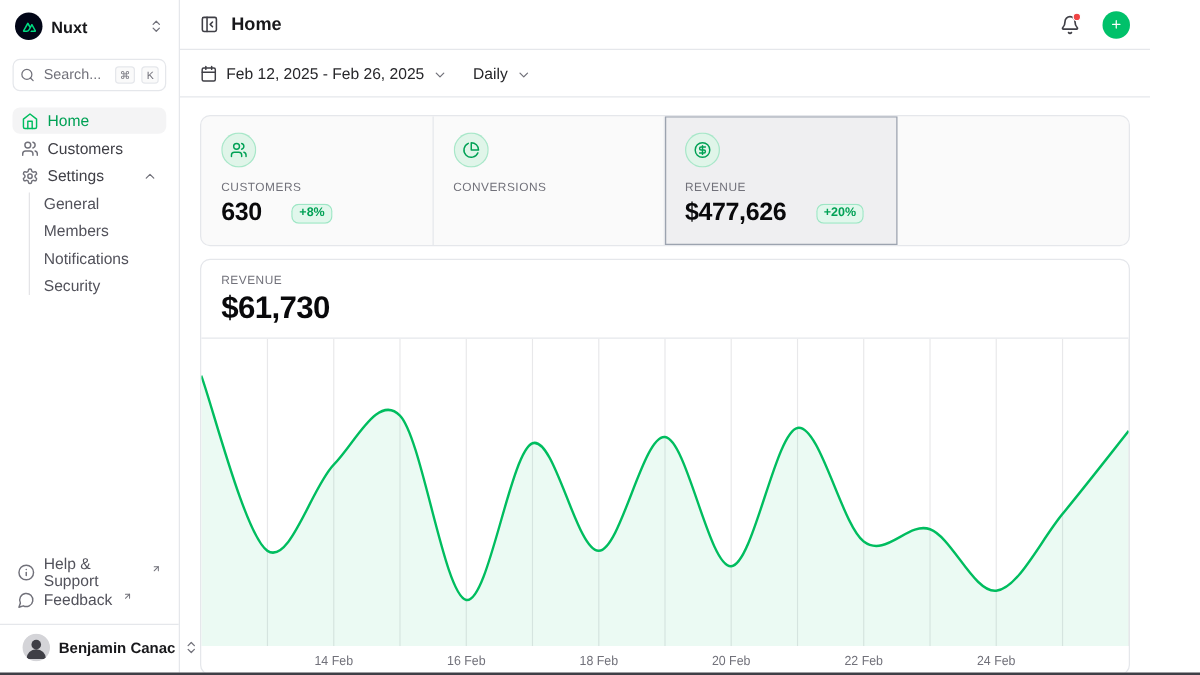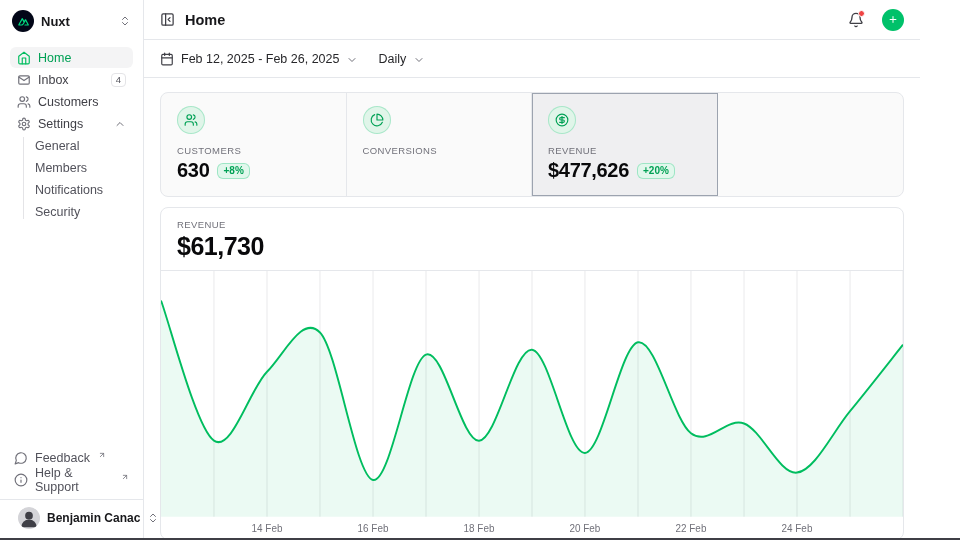--- a/index.html
+++ b/index.html
@@ -54,21 +54,21 @@
   .chev { color:#71717a; display:flex; }
 
   .content { padding:14px 16px 0; flex:1; overflow:hidden; }
 
   .stats { display:grid; grid-template-columns:repeat(4,1fr); border:1px solid #e5e7eb; border-radius:8px; background:#fafafa; height:105px; overflow:hidden; }
   .stat-cell { padding:13px 16px; border-right:1px solid #e5e7eb; cursor:pointer; }
   .stat-cell:last-child { border-right:none; }
   .stat-cell.selected { background:#efeff1; box-shadow:inset 0 0 0 1px #9ca3af; }
   .chip { width:28px; height:28px; border-radius:50%; background:#e0f5e9; box-shadow:inset 0 0 0 1px rgba(0,193,106,.25); display:flex; align-items:center; justify-content:center; color:#00a155; }
   .stat-label { margin-top:11px; font-size:9.5px; letter-spacing:.4px; color:#71717a; font-weight:500; }
-  .stat-value-row { margin-top:3px; display:flex; align-items:center; gap:8px; }
+  .stat-value-row { margin-top:3px; display:flex; align-items:center; gap:24px; }
   .stat-value { font-size:20px; font-weight:700; color:#09090b; letter-spacing:-.3px; }
   .delta-badge { font-size:10px; font-weight:600; color:#00a155; background:#e1f7ec; box-shadow:inset 0 0 0 1px rgba(0,193,106,.3); border-radius:6px; padding:2px 6px; line-height:12px; }
 
   .chart-card { margin-top:10px; border:1px solid #e5e7eb; border-radius:8px; background:#fff; overflow:hidden; }
   .chart-head { padding:11px 16px 9px; border-bottom:1px solid #e5e7eb; }
   .chart-label { font-size:9.5px; letter-spacing:.4px; color:#71717a; font-weight:500; }
   .chart-value { font-size:25px; font-weight:700; letter-spacing:-.5px; margin-top:2px; color:#09090b; }
   .revenue-chart { width:100%; height:268px; }
 </style>
 </head>
@@ -86,40 +86,41 @@
       </span>
       <span class="ws-name">Nuxt</span>
       <span class="muted-ic">
         <svg viewBox="0 0 24 24" width="12" height="12" fill="none" stroke="currentColor" stroke-width="2" stroke-linecap="round" stroke-linejoin="round">
             <path d="m7 15 5 5 5-5"></path>
             <path d="m7 9 5-5 5 5"></path>
           </svg>
       </span>
     </div>
 
+    <div class="search">
+      <span class="muted-ic">
+        <svg viewBox="0 0 24 24" width="12" height="12" fill="none" stroke="currentColor" stroke-width="2" stroke-linecap="round" stroke-linejoin="round">
+            <circle cx="11" cy="11" r="8"></circle>
+            <path d="m21 21-4.3-4.3"></path>
+          </svg>
+      </span>
+      <input type="text" placeholder="Search..." style="">
+      <span class="kbd">⌘</span>
+      <span class="kbd">K</span>
+    </div>
 
     <nav class="nav">
       <div class="nav-item active">
         <span class="nav-ic">
           <svg viewBox="0 0 24 24" width="14" height="14" fill="none" stroke="currentColor" stroke-width="2" stroke-linecap="round" stroke-linejoin="round">
               <path d="m3 9 9-7 9 7v11a2 2 0 0 1-2 2H5a2 2 0 0 1-2-2z"></path>
               <path d="M9 22V12h6v10"></path>
             </svg>
         </span>
         <span class="label">Home</span>
-      </div>
-      <div class="nav-item">
-        <span class="nav-ic">
-          <svg viewBox="0 0 24 24" width="14" height="14" fill="none" stroke="currentColor" stroke-width="2" stroke-linecap="round" stroke-linejoin="round">
-              <rect x="3" y="5" width="18" height="14" rx="2"></rect>
-              <path d="m3 7 9 6 9-6"></path>
-            </svg>
-        </span>
-        <span class="label">Inbox</span>
-        <span class="badge-count">4</span>
       </div>
       <div class="nav-item">
         <span class="nav-ic">
           <svg viewBox="0 0 24 24" width="14" height="14" fill="none" stroke="currentColor" stroke-width="2" stroke-linecap="round" stroke-linejoin="round">
               <path d="M16 21v-2a4 4 0 0 0-4-4H6a4 4 0 0 0-4 4v2"></path>
               <circle cx="9" cy="7" r="4"></circle>
               <path d="M22 21v-2a4 4 0 0 0-3-3.87"></path>
               <path d="M16 3.13a4 4 0 0 1 0 7.75"></path>
             </svg>
         </span>
@@ -154,40 +155,40 @@
           </div>
       </div>
     </nav>
 
     <div class="sidebar-spacer"></div>
 
     <div class="side-foot">
       <div class="nav-item">
         <span class="nav-ic">
           <svg viewBox="0 0 24 24" width="14" height="14" fill="none" stroke="currentColor" stroke-width="2" stroke-linecap="round" stroke-linejoin="round">
-              <path d="M7.9 20A9 9 0 1 0 4 16.1L2 22Z"></path>
-            </svg>
-        </span>
-        <span>Feedback</span>
+              <circle cx="12" cy="12" r="10"></circle>
+              <path d="M12 16v-4"></path>
+              <path d="M12 8h.01"></path>
+            </svg>
+        </span>
+        <span>Help &amp; Support</span>
         <span class="ext-ic">
           <svg viewBox="0 0 24 24" width="8" height="8" fill="none" stroke="currentColor" stroke-width="2.4" stroke-linecap="round" stroke-linejoin="round">
               <path d="M7 7h10v10"></path>
               <path d="M7 17 17 7"></path>
             </svg>
         </span>
       </div>
       <div class="nav-item">
         <span class="nav-ic">
           <svg viewBox="0 0 24 24" width="14" height="14" fill="none" stroke="currentColor" stroke-width="2" stroke-linecap="round" stroke-linejoin="round">
-              <circle cx="12" cy="12" r="10"></circle>
-              <path d="M12 16v-4"></path>
-              <path d="M12 8h.01"></path>
-            </svg>
-        </span>
-        <span>Help &amp; Support</span>
+              <path d="M7.9 20A9 9 0 1 0 4 16.1L2 22Z"></path>
+            </svg>
+        </span>
+        <span>Feedback</span>
         <span class="ext-ic">
           <svg viewBox="0 0 24 24" width="8" height="8" fill="none" stroke="currentColor" stroke-width="2.4" stroke-linecap="round" stroke-linejoin="round">
               <path d="M7 7h10v10"></path>
               <path d="M7 17 17 7"></path>
             </svg>
         </span>
       </div>
     </div>
 
     <div class="user-row">

